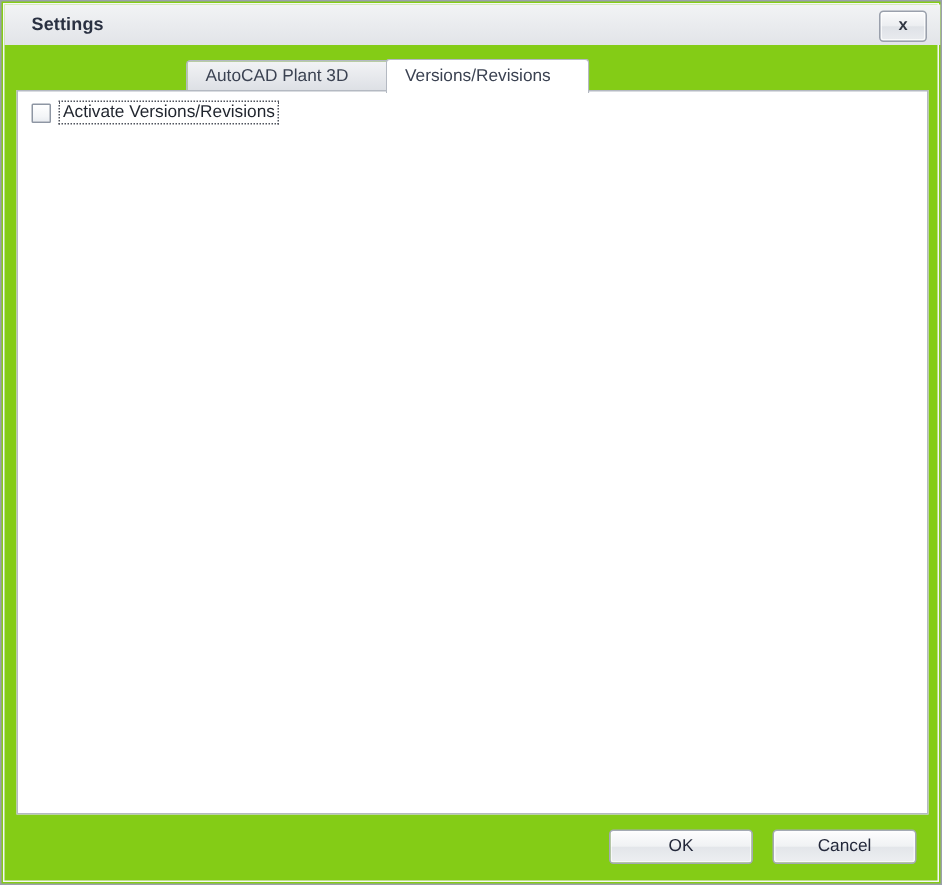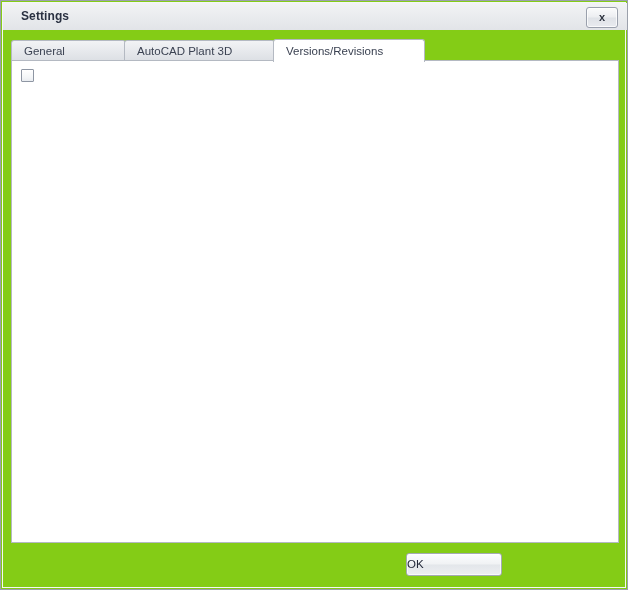--- a/index.html
+++ b/index.html
@@ -102,21 +102,21 @@
   .tab.active {
     top: 0;
     height: 23px;
     line-height: 22px;
     background: #ffffff;
     border-color: #b4b9c2;
     z-index: 5;
   }
   .tab-general   { left: 0;    width: 115px; }
   .tab-plant3d   { left: 113px; width: 151px; }
-  .tab-versions  { left: 262px; width: 152px; }
+  .tab-versions  { left: 246px; width: 136px; }
   .tab-npos      { left: 412px; width: 196px; }
 
   
   .tabpanel {
     position: absolute;
     left: 10px;
     top: 59px;
     width: 608px;
     height: 483px;
     box-sizing: border-box;
@@ -298,49 +298,49 @@
     position: absolute;
     width: 96px;
     height: 23px;
     box-sizing: border-box;
     border: 1px solid #a4aab4;
     border-radius: 3px;
     background: linear-gradient(to bottom, #fdfdfe 0%, #f0f2f4 48%, #e3e6ea 52%, #edeff2 100%);
     box-shadow: inset 0 0 0 1px rgba(255,255,255,.65);
     font-size: 11.5px;
     color: #23283a;
-    text-align: left;
+    text-align: center;
     line-height: 21px;
     cursor: default;
   }
   .btn-ok     { left: 405px; top: 552px; }
   .btn-cancel { left: 514px; top: 552px; }
 </style>
 </head>
 <body>
 
 <div class="window">
   <div class="window-inner-edge"></div>
 
   <div class="titlebar">
     <div class="title-text">Settings</div>
     <div class="close-btn">
       <div class="close-x">x</div>
     </div>
   </div>
 
   <div class="tabstrip">
-    <div class="tab tab-general">General</div>
     <div class="tab tab-plant3d">AutoCAD Plant 3D</div>
     <div class="tab tab-versions active">Versions/Revisions</div>
   </div>
 
   <div class="tabpanel">
     <div class="activate-row">
       <div class="checkbox"></div>
+      <div class="focus-label">Activate Versions/Revisions</div>
     </div>
   </div>
 
   <div class="group group-versions">
     <div class="group-header">Versions</div>
 
     <div class="radio-row" style="left:10px; top:28px;">
       <div class="radio checked"></div>
       <div class="radio-label">Automatic</div>
     </div>
@@ -421,13 +421,14 @@
     <div class="color-label" style="left:188px; top:27px;">Increase</div>
     <div class="swatch" style="left:246px; top:23px; background:#00EE00;"></div>
     <div class="dots-btn" style="left:299px; top:23px;">...</div>
 
     <div class="color-label" style="left:188px; top:51px;">Decrease</div>
     <div class="swatch" style="left:246px; top:47px; background:#FE0000;"></div>
     <div class="dots-btn" style="left:299px; top:47px;">...</div>
   </div>
 
   <div class="footer-btn btn-ok">OK</div>
+  <div class="footer-btn btn-cancel">Cancel</div>
 </div>
 
 </body></html>

